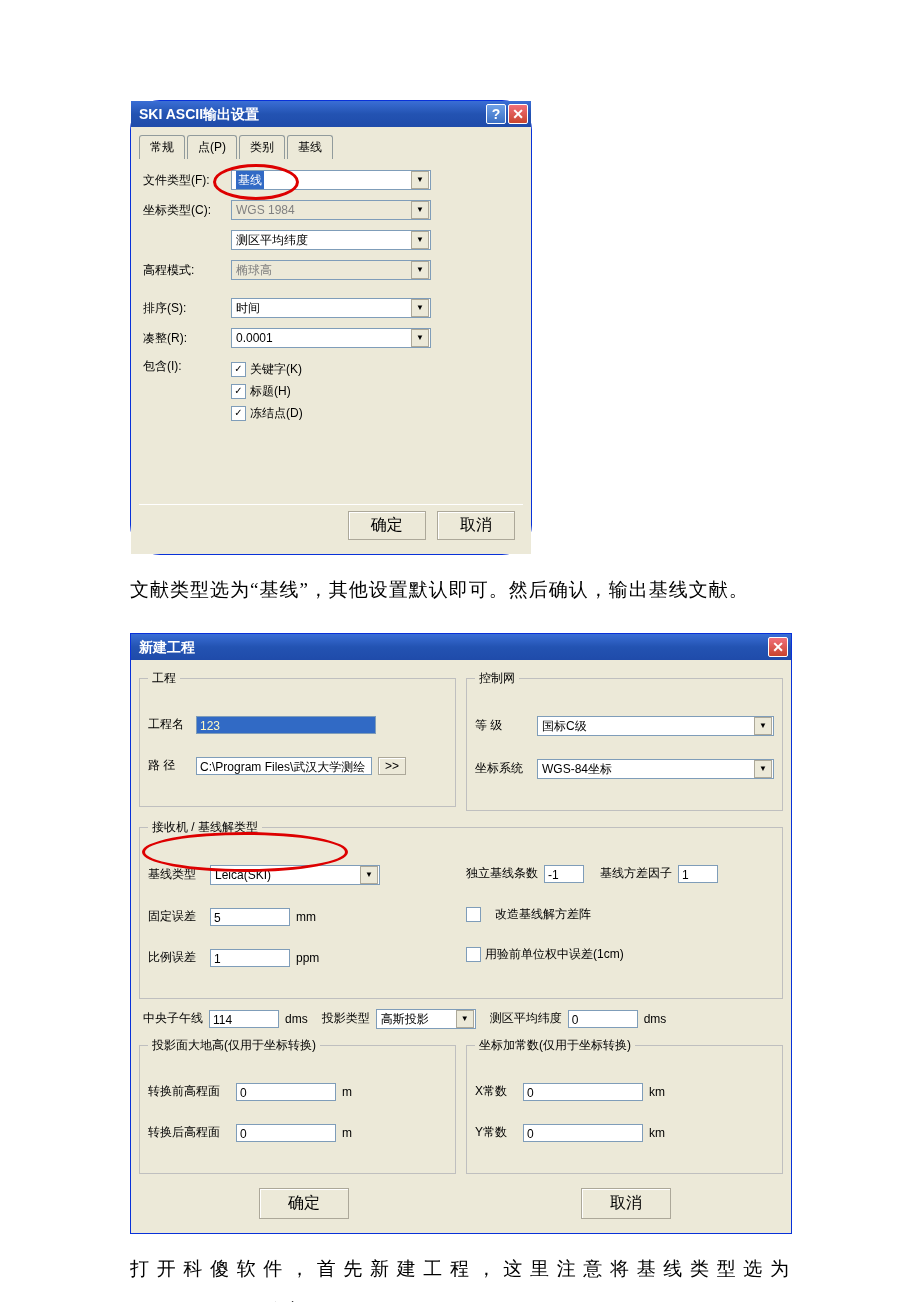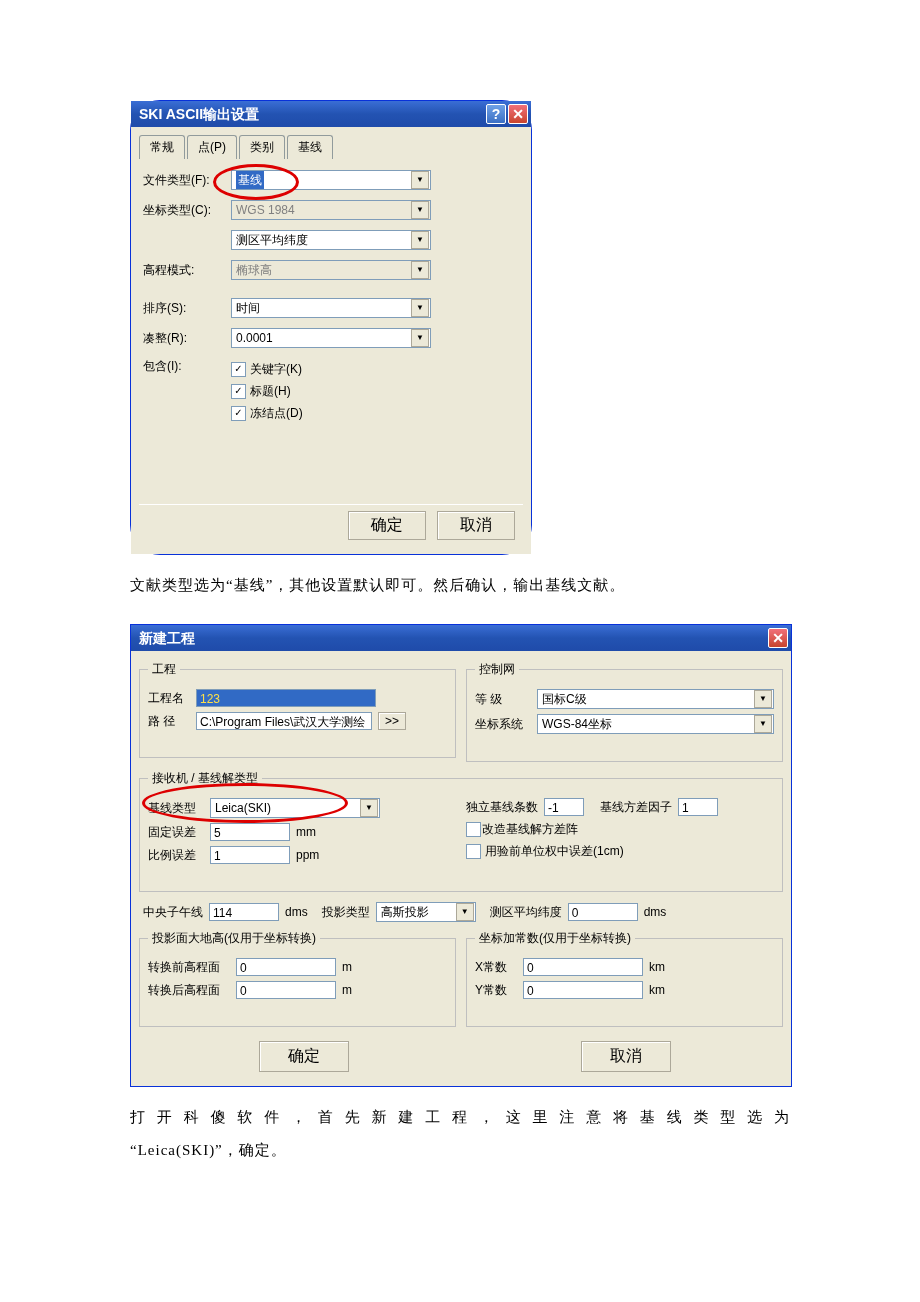--- a/index.html
+++ b/index.html
@@ -162,65 +162,65 @@
   
   .red-circle {
     position: absolute;
     border: 3px solid #d00;
     border-radius: 50%;
     pointer-events: none;
   }
 
   
   .body-text {
-    font-size: 15px;
+    font-size: 19px;
     line-height: 2.2;
     margin: 14px 0 22px 0;
     font-family: "SimSun", "宋体", serif;
     letter-spacing: 1px;
   }
 
   
   .dlg2 {
     width: 660px;
   }
   .dlg2 .xp-body {
     padding: 6px 8px 10px 8px;
   }
   fieldset.grp {
     border: 1px solid #bfbfbf;
     margin: 4px 0;
-    padding: 6px 8px 22px 8px;
+    padding: 6px 8px 8px 8px;
     font-size: 12px;
   }
   fieldset.grp legend {
     padding: 0 4px;
     font-size: 12px;
   }
   .row2 {
     display: flex;
     align-items: center;
     gap: 6px;
-    margin: 5px 0;
+    margin: 23px 0;
     font-size: 12px;
     white-space: nowrap;
   }
   .textinput {
     border: 1px solid #7f9db9;
     background: #fff;
     height: 18px;
     line-height: 18px;
     padding: 0 3px;
     font-size: 12px;
     font-family: inherit;
     box-sizing: border-box;
   }
   .textinput.sel {
     background: #316ac5;
-    color: #fde047;
+    color: #fef9c3;
   }
   .cols {
     display: flex;
     gap: 10px;
   }
   .col {
     flex: 1;
     position: relative;
   }
   .small-btn {
@@ -403,21 +403,21 @@
             </div>
           </div>
           <div class="col">
             <div class="row2">
               <span class="lbl2">独立基线条数</span>
               <span class="textinput" style="width:40px">-1</span>
               <span class="lbl2" style="margin-left:10px">基线方差因子</span>
               <span class="textinput" style="width:40px">1</span>
             </div>
             <div class="row2">
-              <label style="display:flex;align-items:center;gap:1px;">
+              <label style="display:flex;align-items:center;gap:14px;">
                 <span class="chk"></span>
                 <span>改造基线解方差阵</span>
               </label>
             </div>
             <div class="row2">
               <label style="display:flex;align-items:center;gap:4px;">
                 <span class="chk"></span>
                 <span>用验前单位权中误差(1cm)</span>
               </label>
             </div>

